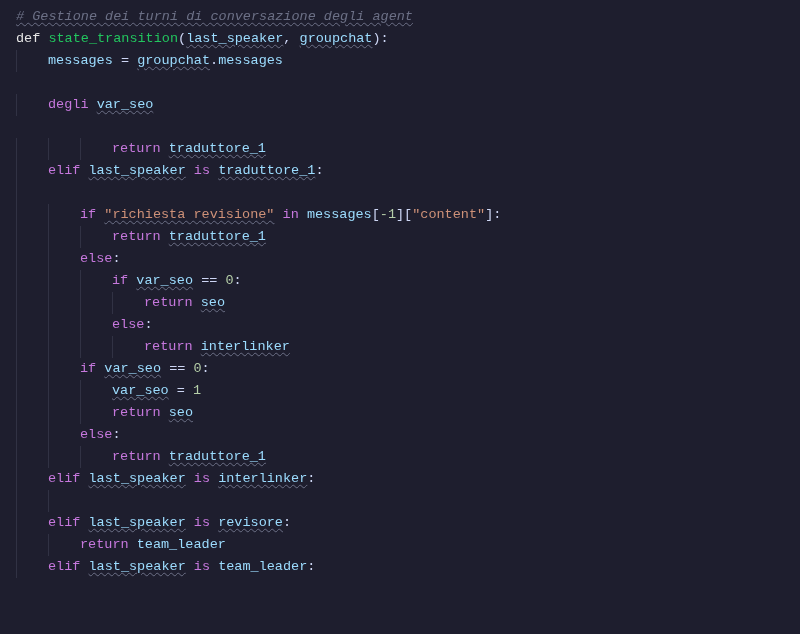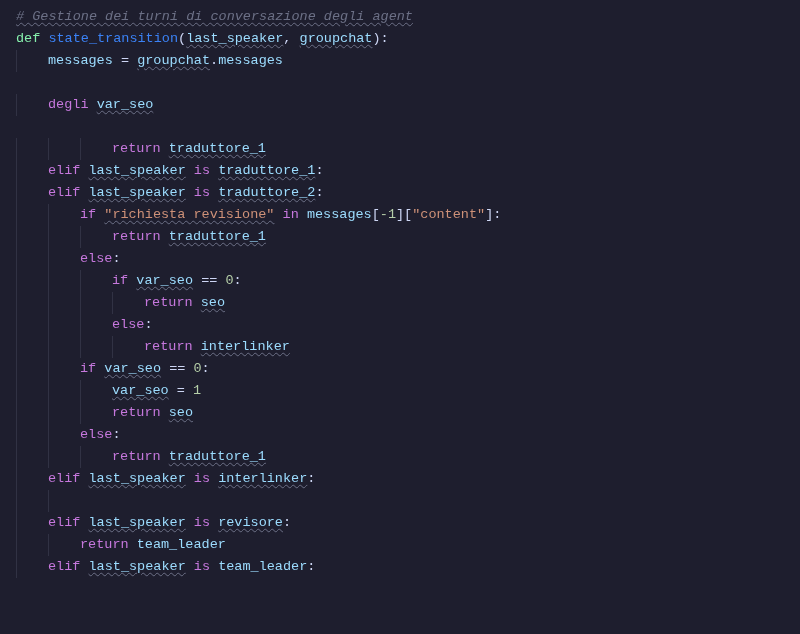--- a/index.html
+++ b/index.html
@@ -18,22 +18,22 @@
       height: 634px;
       overflow: hidden;
     }
     .line {
       display: flex;
       white-space: pre;
       padding-left: 16px;
     }
     .comment { color: #6c7086; font-style: italic; }
     .keyword { color: #c678dd; }
-    .def-kw { color: #86efac; }
-    .func-name { color: #3b82f6; }
+    .def-kw { color: #e5e5e5; }
+    .func-name { color: #22c55e; }
     .param { color: #9cdcfe; }
     .variable { color: #9cdcfe; }
     .operator { color: #cdd6f4; }
     .punct { color: #cdd6f4; }
     .string { color: #ce9178; }
     .number { color: #b5cea8; }
     .ident { color: #cdd6f4; }
     .property { color: #9cdcfe; }
     
     .wavy {
@@ -58,21 +58,21 @@
 
 <div id="editor">
     <div class="line"><span class="code-content"><span class="comment wavy"># Gestione dei turni di conversazione degli agent</span></span></div>
     <div class="line"><span class="code-content"><span class="def-kw">def </span><span class="func-name">state_transition</span><span class="punct">(</span><span class="param wavy">last_speaker</span><span class="punct">, </span><span class="param wavy">groupchat</span><span class="punct">):</span></span></div>
     <div class="line"><span class="indent-guide"></span><span class="code-content"><span class="variable">messages</span><span class="operator"> = </span><span class="variable wavy">groupchat</span><span class="punct">.</span><span class="property">messages</span></span></div>
     <div class="line"><span class="code-content"> </span></div>
     <div class="line"><span class="indent-guide"></span><span class="code-content"><span class="keyword">degli</span><span class="ident"> </span><span class="variable wavy">var_seo</span></span></div>
     <div class="line"><span class="code-content"> </span></div>
     <div class="line"><span class="indent-guide"></span><span class="indent-guide"></span><span class="indent-guide"></span><span class="code-content"><span class="keyword">return</span><span class="ident"> </span><span class="variable wavy">traduttore_1</span></span></div>
     <div class="line"><span class="indent-guide"></span><span class="code-content"><span class="keyword">elif</span><span class="ident"> </span><span class="variable wavy">last_speaker</span><span class="ident"> </span><span class="keyword">is</span><span class="ident"> </span><span class="variable wavy">traduttore_1</span><span class="punct">:</span></span></div>
-    <div class="line"><span class="indent-guide"></span><span class="code-content"><span class="keyword">elif</span><span class="ident"> </span><span class="variable wavy">last_speaker</span><span class="ident"> </span><span class="keyword">is</span><span class="ident"> </span><span class="variable wavy">traduttore_2</span><span class="punct">:</span></span></div>
+    <div class="line"><span class="indent-guide"></span></div>
     <div class="line"><span class="indent-guide"></span><span class="indent-guide"></span><span class="code-content"><span class="keyword">if</span><span class="ident"> </span><span class="string wavy">"richiesta revisione"</span><span class="ident"> </span><span class="keyword">in</span><span class="ident"> </span><span class="variable">messages</span><span class="punct">[</span><span class="number">-1</span><span class="punct">][</span><span class="string">"content"</span><span class="punct">]:</span></span></div>
     <div class="line"><span class="indent-guide"></span><span class="indent-guide"></span><span class="indent-guide"></span><span class="code-content"><span class="keyword">return</span><span class="ident"> </span><span class="variable wavy">traduttore_1</span></span></div>
     <div class="line"><span class="indent-guide"></span><span class="indent-guide"></span><span class="code-content"><span class="keyword">else</span><span class="punct">:</span></span></div>
     <div class="line"><span class="indent-guide"></span><span class="indent-guide"></span><span class="indent-guide"></span><span class="code-content"><span class="keyword">if</span><span class="ident"> </span><span class="variable wavy">var_seo</span><span class="ident"> </span><span class="operator">==</span><span class="ident"> </span><span class="number">0</span><span class="punct">:</span></span></div>
     <div class="line"><span class="indent-guide"></span><span class="indent-guide"></span><span class="indent-guide"></span><span class="indent-guide"></span><span class="code-content"><span class="keyword">return</span><span class="ident"> </span><span class="variable wavy">seo</span></span></div>
     <div class="line"><span class="indent-guide"></span><span class="indent-guide"></span><span class="indent-guide"></span><span class="code-content"><span class="keyword">else</span><span class="punct">:</span></span></div>
     <div class="line"><span class="indent-guide"></span><span class="indent-guide"></span><span class="indent-guide"></span><span class="indent-guide"></span><span class="code-content"><span class="keyword">return</span><span class="ident"> </span><span class="variable wavy">interlinker</span></span></div>
     <div class="line"><span class="indent-guide"></span><span class="indent-guide"></span><span class="code-content"><span class="keyword">if</span><span class="ident"> </span><span class="variable wavy">var_seo</span><span class="ident"> </span><span class="operator">==</span><span class="ident"> </span><span class="number">0</span><span class="punct">:</span></span></div>
     <div class="line"><span class="indent-guide"></span><span class="indent-guide"></span><span class="indent-guide"></span><span class="code-content"><span class="variable wavy">var_seo</span><span class="operator"> = </span><span class="number">1</span></span></div>
     <div class="line"><span class="indent-guide"></span><span class="indent-guide"></span><span class="indent-guide"></span><span class="code-content"><span class="keyword">return</span><span class="ident"> </span><span class="variable wavy">seo</span></span></div>

